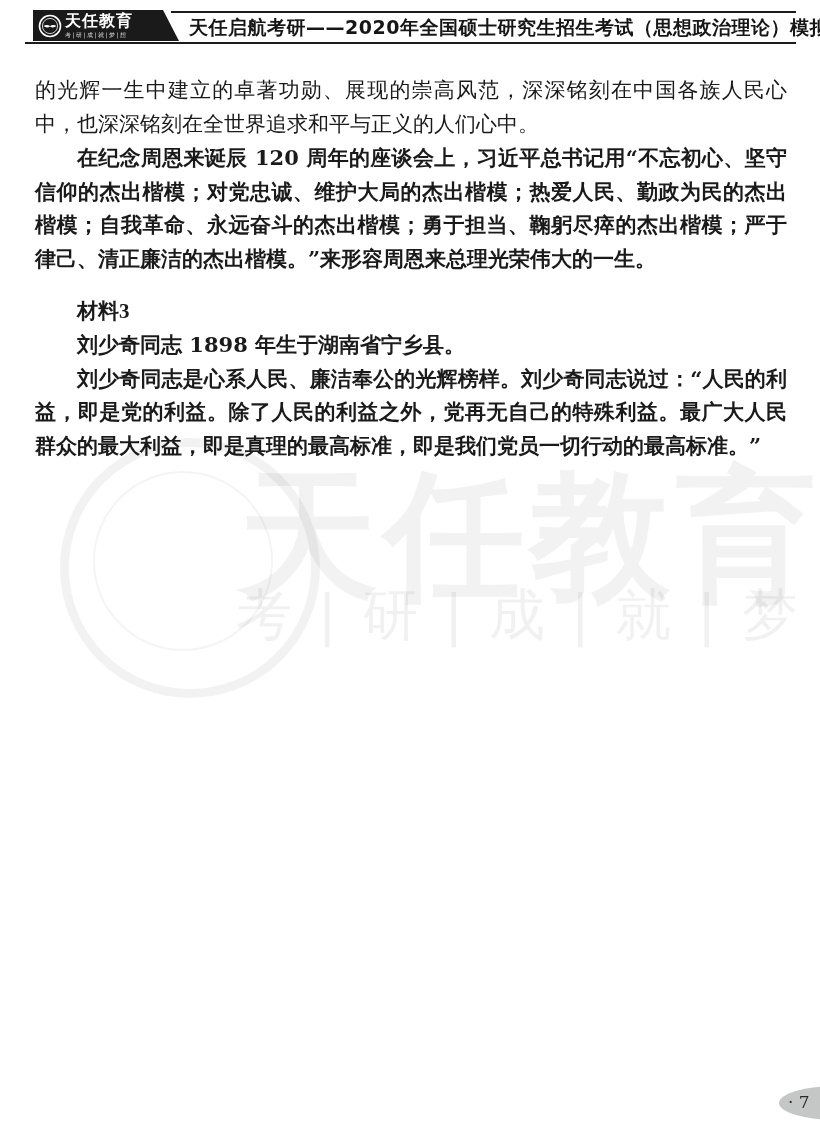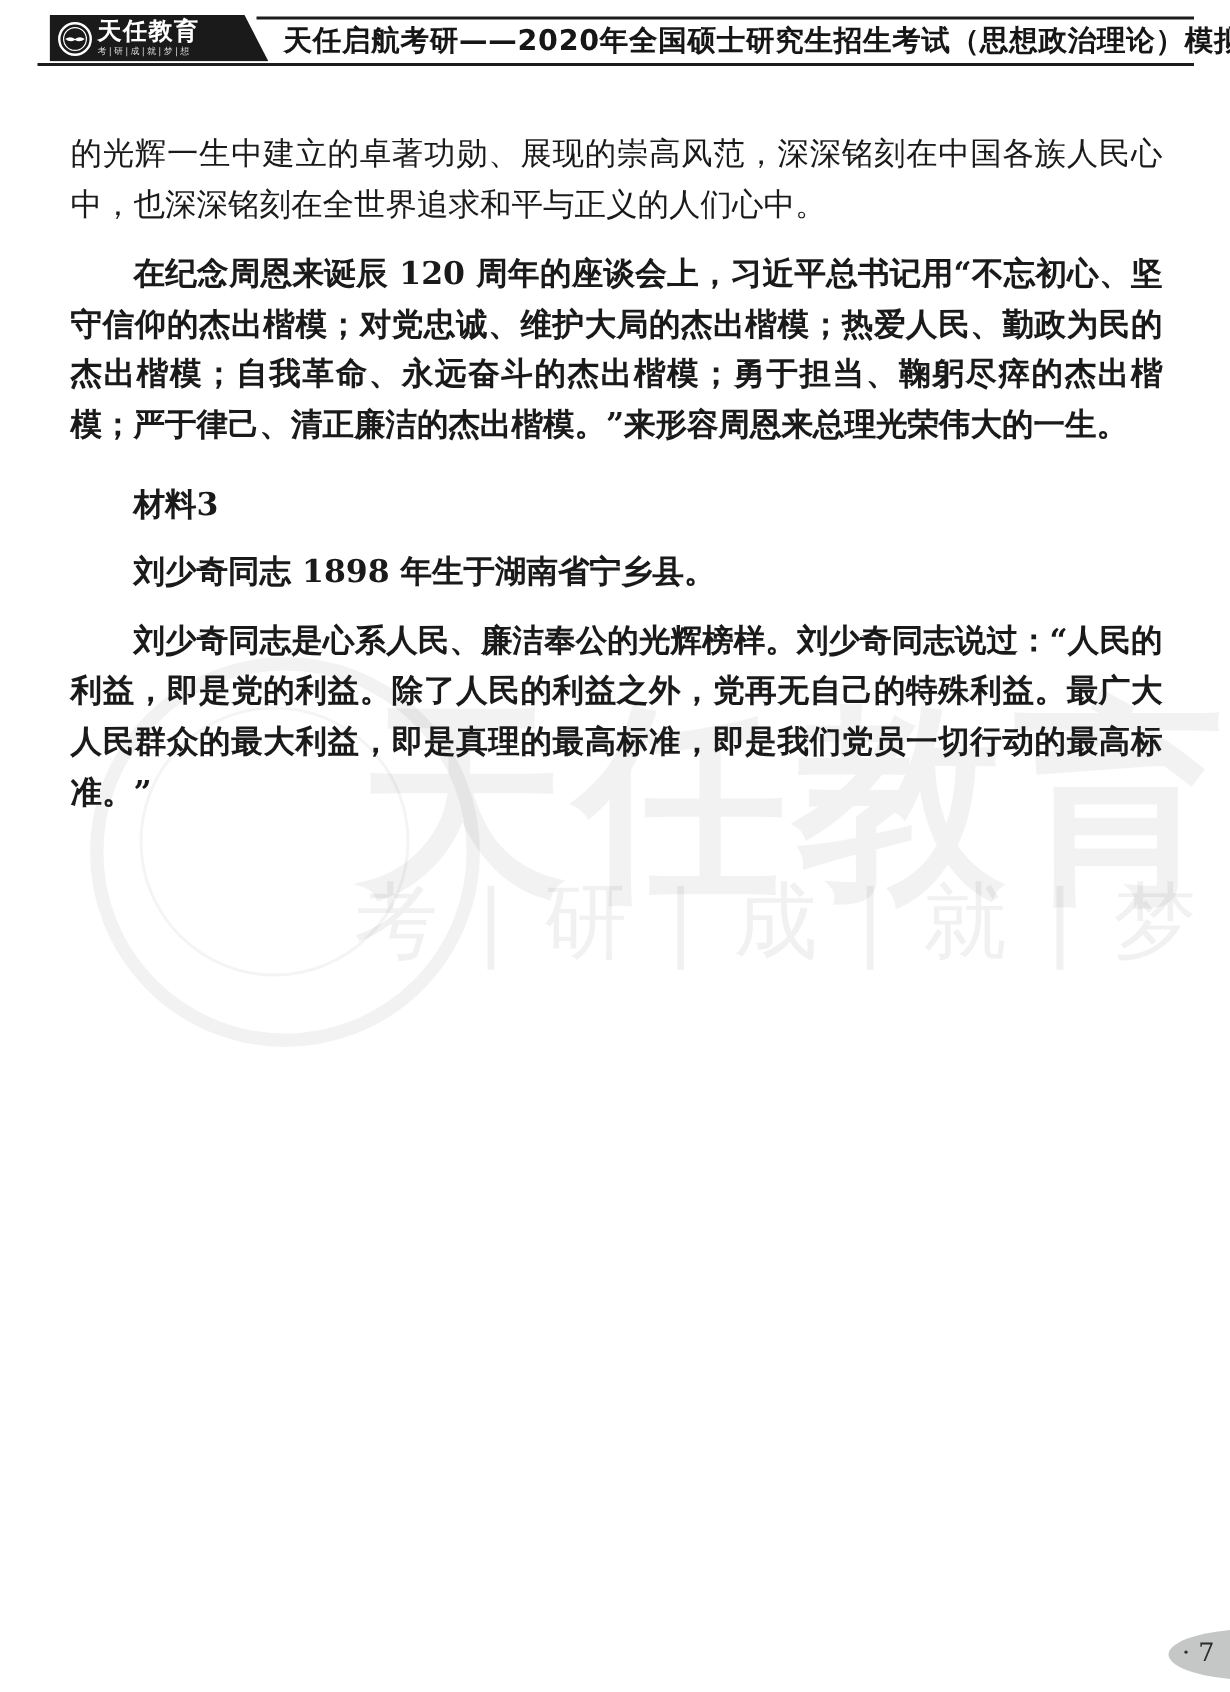--- a/index.html
+++ b/index.html
@@ -61,23 +61,23 @@
     font-size: 56px; letter-spacing: 4px; line-height: 1;
     color: rgba(0,0,0,0.055); white-space: nowrap;
   }
 
   
   .doc-body {
     position: absolute; left: 35px; top: 74px; width: 752px; z-index: 1;
     font-size: 21px; line-height: 33.6px; color: #1a1a1a;
     text-align: justify; text-justify: inter-character;
   }
-  .para { margin: 12px; }
+  .para { margin: 0; }
   .para.indent { text-indent: 2em; font-weight: bold; }
-  .para.heading { text-indent: 2em; font-weight: bold; margin-top: 19px; }
+  .para.heading { text-indent: 2em; font-weight: bold; margin-top: 19px; font-family: Liberation Serif, serif; }
 
   
   .page-badge {
     position: absolute; left: 779px; top: 1086px; width: 116px; height: 34px;
     background: #c5c7c6; border-radius: 50%; z-index: 2;
   }
   .page-badge span {
     position: absolute; left: 9px; top: 6px;
     font-size: 17px; color: #2b2b2b; font-family: "DejaVu Serif", serif;
   }

